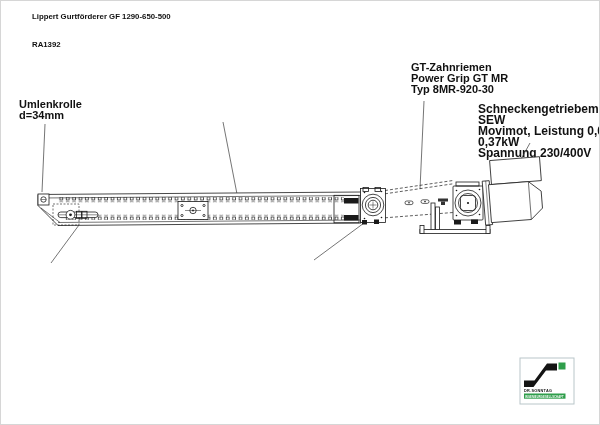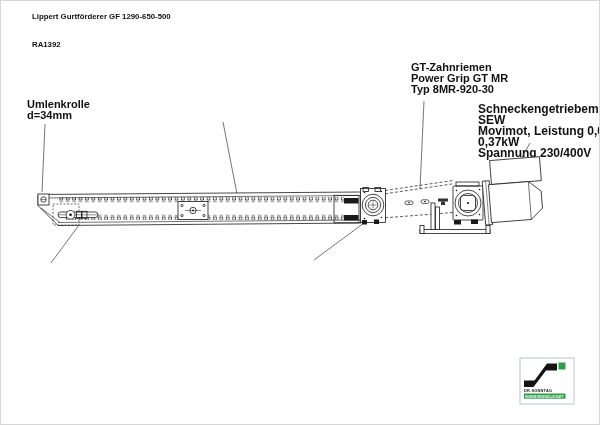--- a/index.html
+++ b/index.html
@@ -18,21 +18,21 @@
   #diagram-svg{position:absolute;left:0;top:0;}
 </style>
 </head>
 <body>
 
 <div id="stage">
 
   <div id="title" class="lbl">Lippert Gurtförderer GF 1290-650-500</div>
   <div id="dwgno" class="lbl">RA1392</div>
 
-  <div class="lbl" style="left:26px;top:98px">Umlenkrolle
+  <div class="lbl" style="left:18px;top:98px">Umlenkrolle
 d=34mm</div>
   <div class="lbl" style="left:410px;top:61px">GT-Zahnriemen
 Power Grip GT MR
 Typ 8MR-920-30</div>
   <div class="lbl small" style="left:477px;top:103px">Schneckengetriebemotor SEW
 Movimot, Leistung 0,07-0,37kW
 Spannung 230/400V</div>
 
   <svg id="diagram-svg" width="600" height="425" viewBox="0 0 600 425">
     <defs>

